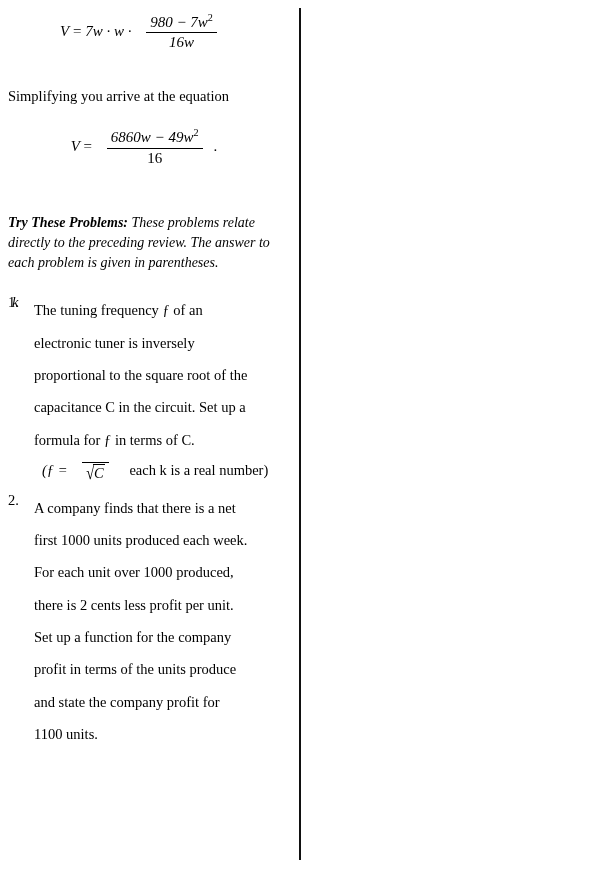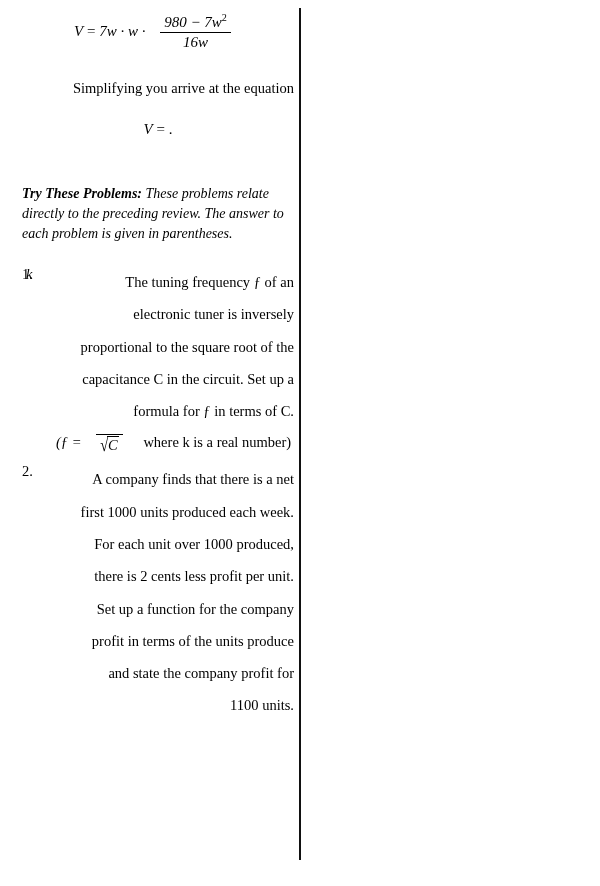--- a/index.html
+++ b/index.html
@@ -23,21 +23,21 @@
   .vrule {
     position: absolute;
     left: 299px;
     top: 8px;
     width: 2px;
     height: 852px;
     background: #111111;
   }
   .col {
     position: absolute;
-    left: 22px;
+    left: 8px;
     top: 0;
     width: 272px;
   }
 
   .eq-block {
     text-align: center;
     font-family: "Liberation Serif", serif;
   }
   .eq-1 {
     margin-top: 14px;
@@ -69,22 +69,21 @@
   }
   sup.exp {
     font-size: 0.68em;
     vertical-align: super;
     line-height: 0;
   }
 
   .para {
     font-size: 14.5px;
     line-height: 1.5;
-    margin-top: 26px;
-    text-align: right;
+    margin-top: 34px;
   }
   .intro-block {
     margin-top: 46px;
     font-size: 14px;
     line-height: 1.42;
     font-style: italic;
   }
   .intro-block .lead {
     font-weight: bold;
     font-style: italic;
@@ -105,21 +104,20 @@
     top: 0;
     font-size: 14.5px;
   }
   .problem .lines {
     font-size: 14.5px;
   }
   .problem .lines .ln {
     display: block;
     line-height: 2.23;
     white-space: nowrap;
-    text-align: right;
   }
   .answer {
     margin-top: 6px;
     margin-left: 8px;
     font-size: 14.5px;
     white-space: nowrap;
   }
   .sqrt {
     display: inline-block;
     border-top: 1px solid #000;
@@ -149,21 +147,24 @@
         <span class="num"><span class="ital">980 − 7w</span><sup class="exp">2</sup></span>
         <span class="den ital">16w</span>
       </span>
     </div>
 
     <div class="para">Simplifying you arrive at the equation</div>
 
     <div class="eq-block eq-2">
       <span class="ital">V</span>
       <span>=</span>
-      <span>.</span>
+      <span class="frac">
+        <span class="num"><span class="ital">6860w − 49w</span><sup class="exp">2</sup></span>
+        <span class="den">16</span>
+      </span><span>.</span>
     </div>
 
     <div class="intro-block">
       <span class="lead">Try These Problems:</span><span> These problems relate directly to the preceding review. The answer to each problem is given in parentheses.</span>
     </div>
 
     <div class="problems">
 
       <div class="problem">
         <span class="num">1.</span>
@@ -173,21 +174,21 @@
           <span class="ln">proportional to the square root of the</span>
           <span class="ln">capacitance C in the circuit. Set up a</span>
           <span class="ln">formula for  ƒ  in terms of C.</span>
         </span>
         <div class="answer">
           <span class="ital">(ƒ =</span>
           <span class="frac">
             <span class="num ital">k</span>
             <span class="den"><span class="radsign">√</span><span class="sqrt ital">C</span></span>
           </span>
-          <span class="small-gap"></span><span>where k is a real number)</span>
+          <span class="small-gap"></span><span>each k is a real number)</span>
         </div>
       </div>
 
       <div class="problem" style="margin-top:10px;">
         <span class="num">2.</span>
         <span class="lines">
           <span class="ln">A company finds that there is a net</span>
           <span class="ln">first 1000 units produced each week.</span>
           <span class="ln">For each unit over 1000 produced,</span>
           <span class="ln">there is 2 cents less profit per unit.</span>

